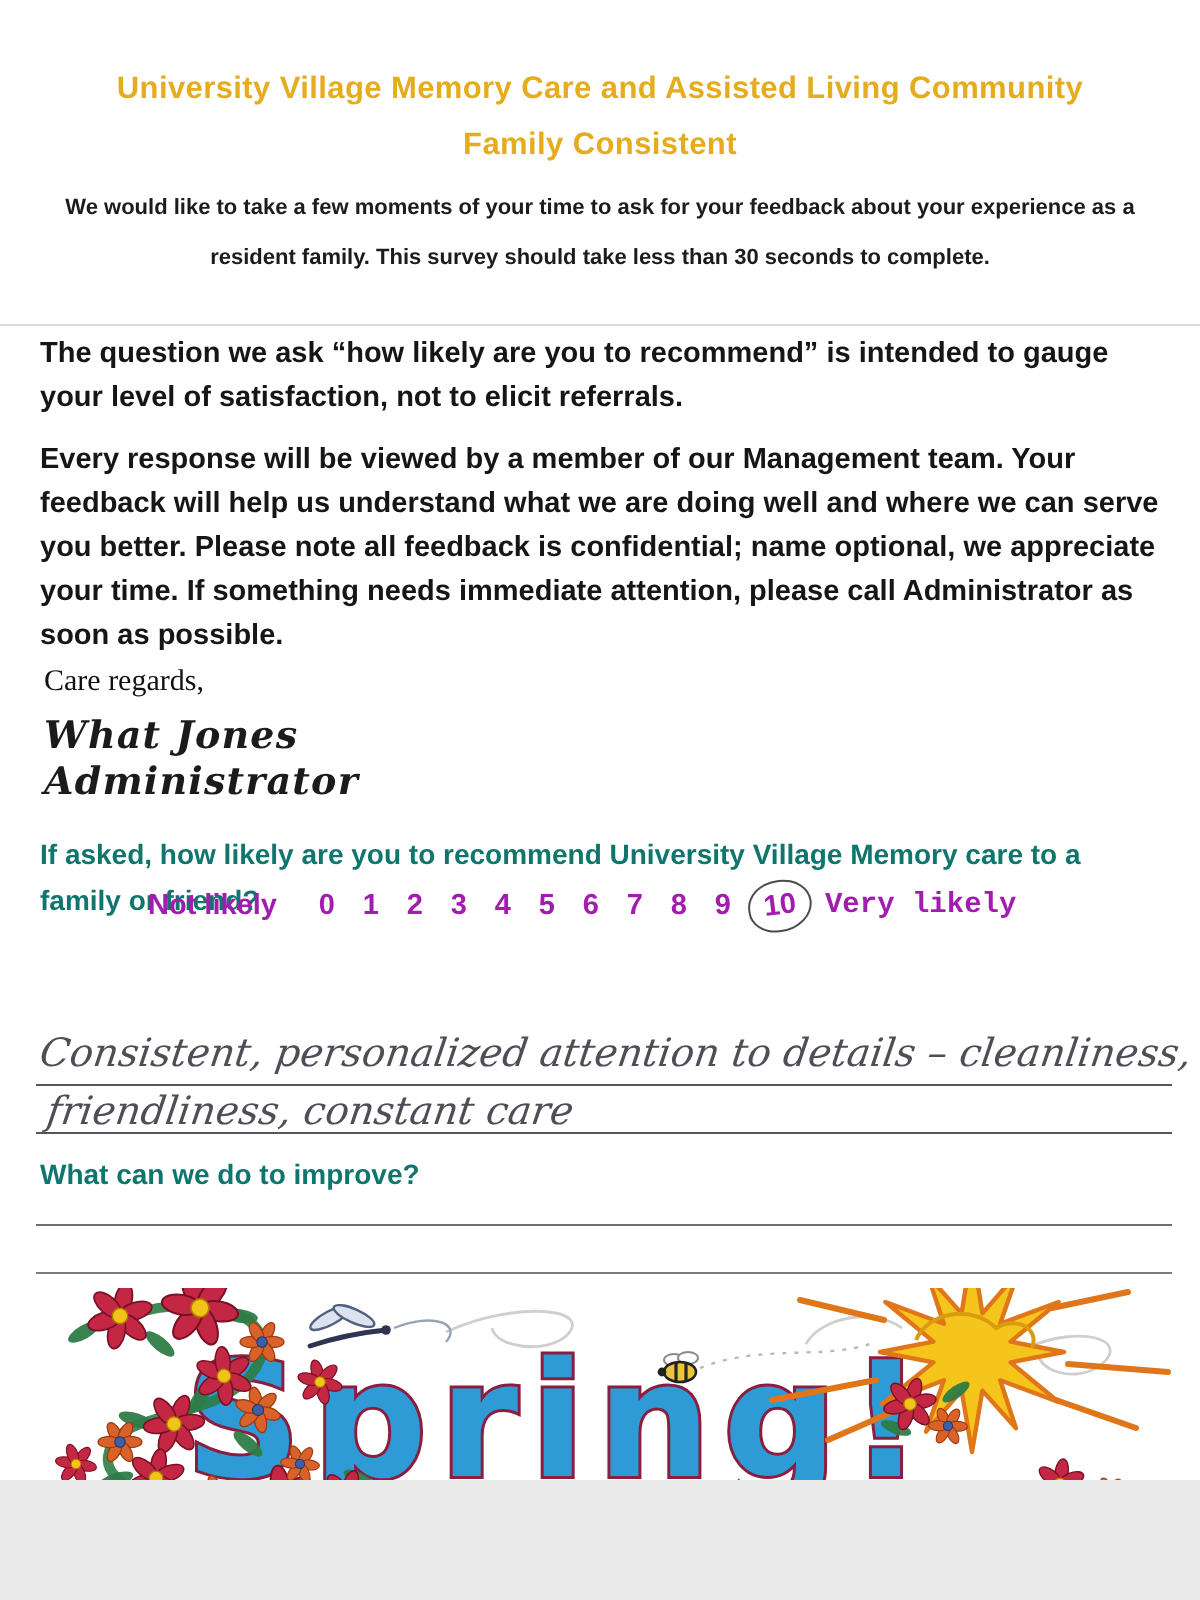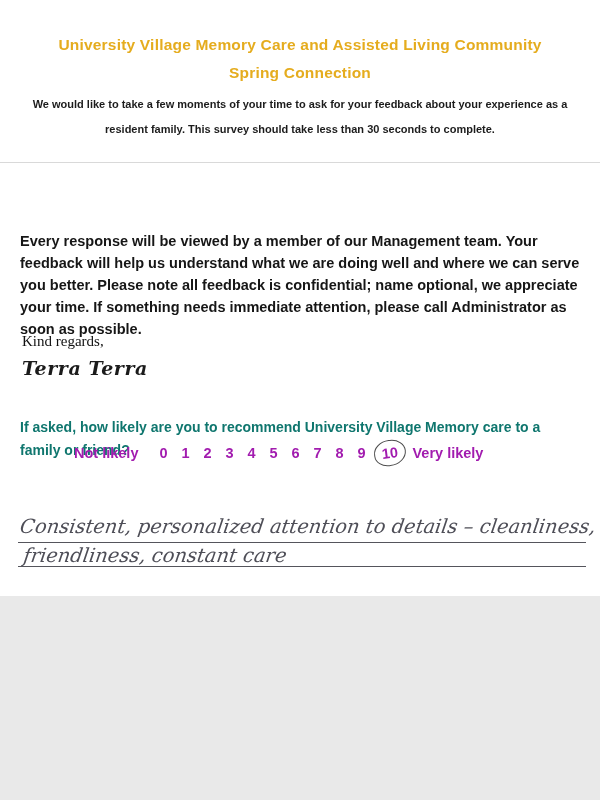--- a/index.html
+++ b/index.html
@@ -1,51 +1,51 @@
 <!DOCTYPE html>
 <html><head>
 <meta charset="utf-8">
 <style>
   html,body { margin:0; padding:0; background:#e9e9e9; }
   .page {
-    position:relative; width:600px; height:596px; margin:0 auto;
+    position:relative; width:600px; height:740px; margin:0 auto;
     background:#ffffff; overflow:hidden;
     font-family:"Liberation Sans", sans-serif;
   }
   
   .title { position:absolute; left:0; width:100%; text-align:center;
     color:#E5AC1E; font-weight:700; font-size:15.5px; letter-spacing:.2px; }
   .title-1 { top:36px; }
   .title-2 { top:64px; }
   .intro { position:absolute; top:92px; left:22px; width:556px;
     text-align:center; font-size:11px; line-height:25px; font-weight:600; color:#1c1c1c; }
   .intro .em { font-weight:700; }
   .divider { position:absolute; top:162px; left:0; width:600px; height:0;
     border-top:1px solid #d9d9d9; }
   
   .para { position:absolute; left:20px; width:566px; font-size:14.5px;
     line-height:22px; font-weight:600; color:#161616; }
   .para-gauge { top:166px; }
-  .para-response { top:230px; }
+  .para-response { top:219px; }
   .salutation { position:absolute; top:333px; left:22px;
     font-family:"Liberation Serif", serif; font-size:15px; color:#111; }
   .script { font-family:"DejaVu Serif", serif; font-style:italic; font-weight:600;
     color:#1b1b1b; letter-spacing:.6px; }
   .sig-name  { position:absolute; top:357px; left:22px; font-size:19px; }
   .sig-title { position:absolute; top:380px; left:22px; font-size:19px; }
   
   .gray-q { position:absolute; left:20px; color:#0f766e; font-size:14px;
     line-height:23px; font-weight:600; }
   .q-recommend { top:416px; width:552px; }
   .q-like { top:499px; }
   .q-improve { top:576px; }
   .scale { position:absolute; top:440px; left:74px; display:flex;
     align-items:center; color:#a21caf; font-size:14.5px; font-weight:600;justify-content:flex-end; }
   .scale .low  { margin-right:14px; }
-  .scale .high { margin-left:6px; }
+  .scale .high { margin-left:6px;font-family:Liberation Mono, monospace; }
   .scale .num { display:inline-block; width:22px; text-align:center; }
   .scale .num-selected { width:30px; height:24px; line-height:24px;
     border:1.6px solid #4c4c4c; border-radius:52% 48% 55% 45%;
     transform:rotate(-7deg); margin-left:2px; }
   
   .hand { font-family:"DejaVu Serif", serif; font-style:italic;
     color:#4E4E57; transform:skewX(-8deg); transform-origin:left bottom; }
   .ans-line { position:absolute; left:18px; width:568px; border-bottom:1.6px solid #55555c; }
   .ans-1 { top:512px; height:30px; }
   .ans-2 { top:544px; height:22px; }
@@ -62,30 +62,32 @@
   .name-sig { position:absolute; top:743px; left:106px; font-size:29px; white-space:nowrap; }
   .name-underline { position:absolute; top:783px; left:98px; width:232px;
     border-top:1.6px solid #4c4c52; }
 </style>
 </head>
 <body>
 
 <div class="page">
 
   <div class="title title-1">University Village Memory Care and Assisted Living Community</div>
-  <div class="title title-2">Spring Connection</div>
+  <div class="title title-2">Family Consistent</div>
 
   <div class="intro"><span>We would like to take a few moments of your time to ask for your feedback about your experience as a resident family. This survey should take less than </span><span class="em">30 seconds to complete.</span></div>
 
   <div class="divider"></div>
 
+  <div class="para para-gauge">The question we ask “how likely are you to recommend” is intended to gauge your level of satisfaction, not to elicit referrals.</div>
   <div class="para para-response">Every response will be viewed by a member of our Management team. Your feedback will help us understand what we are doing well and where we can serve you better. Please note all feedback is confidential; name optional, we appreciate your time.  If something needs immediate attention, please call Administrator as soon as possible.</div>
 
-  <div class="salutation">Kind regards,</div>
-  <div class="script sig-name">Terra Terra</div>
+  <div class="salutation">Care regards,</div>
+  <div class="script sig-name">What Jones</div>
+  <div class="script sig-title">Administrator</div>
 
   <div class="gray-q q-recommend">If asked, how likely are you to recommend University Village Memory care to a family or friend?</div>
 
   <div class="scale">
     <span class="low">Not likely</span>
     <span class="num">0</span>
     <span class="num">1</span>
     <span class="num">2</span>
     <span class="num">3</span>
     <span class="num">4</span>
@@ -99,20 +101,21 @@
   </div>
 
 
   <div class="ans-line ans-1">
     <span class="hand">Consistent, personalized attention to details – cleanliness,</span>
   </div>
   <div class="ans-line ans-2">
     <span class="hand">friendliness, constant care</span>
   </div>
 
+  <div class="gray-q q-improve">What can we do to improve?</div>
   <div class="blank-line blank-1"></div>
   <div class="blank-line blank-2"></div>
 
   <svg class="clipart" viewBox="0 0 584 118" xmlns="http://www.w3.org/2000/svg">
 
     <g fill="none" stroke="#cfcfcf" stroke-width="1.4">
       <path d="M 215 22 C 250 6, 290 10, 275 24 C 265 33, 240 30, 238 20"></path>
       <path d="M 505 30 c 28 -12, 52 -4, 38 8 c -12 10, -34 4, -32 -8"></path>
       <path d="M 395 28 c 8 -14, 34 -18, 48 -8"></path>
     </g>

